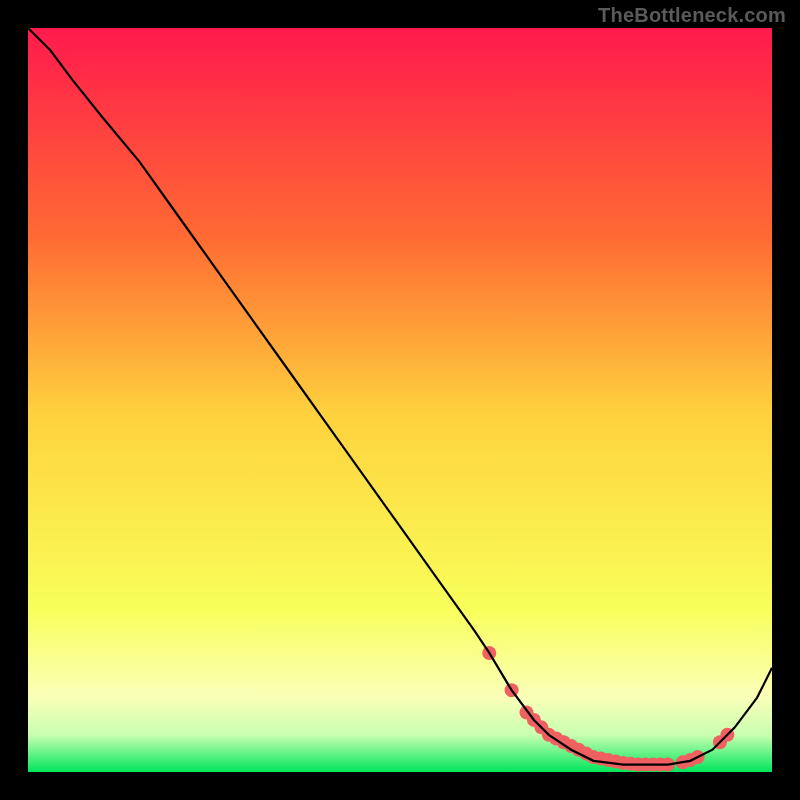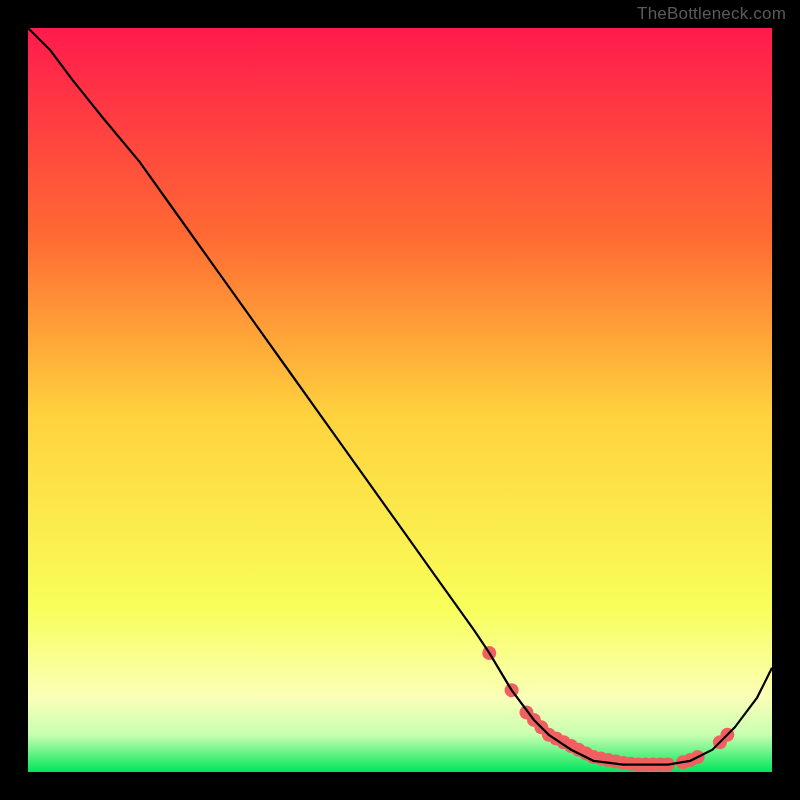--- a/index.html
+++ b/index.html
@@ -23,22 +23,22 @@
     position: absolute;
     top: 28px;
     left: 28px;
     width: 744px;
     height: 744px;
   }
   .watermark {
     position: absolute;
     top: 4px;
     right: 14px;
-    font-size: 17px;
-    font-weight: 400;
+    font-size: 20px;
+    font-weight: 700;
     color: #5a5a5a;
     letter-spacing: 0.2px;
     user-select: none;
   }
   svg { display: block; }
 </style>
 </head>
 <body>
 
 <div class="frame">

